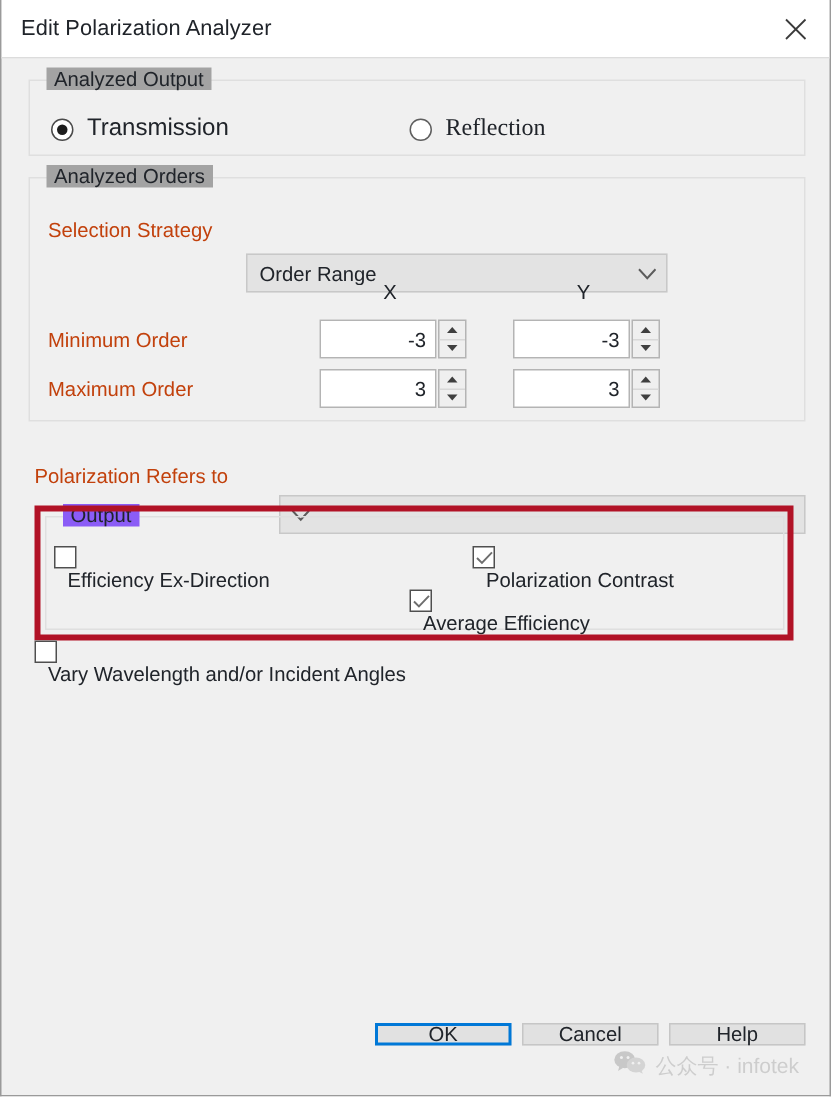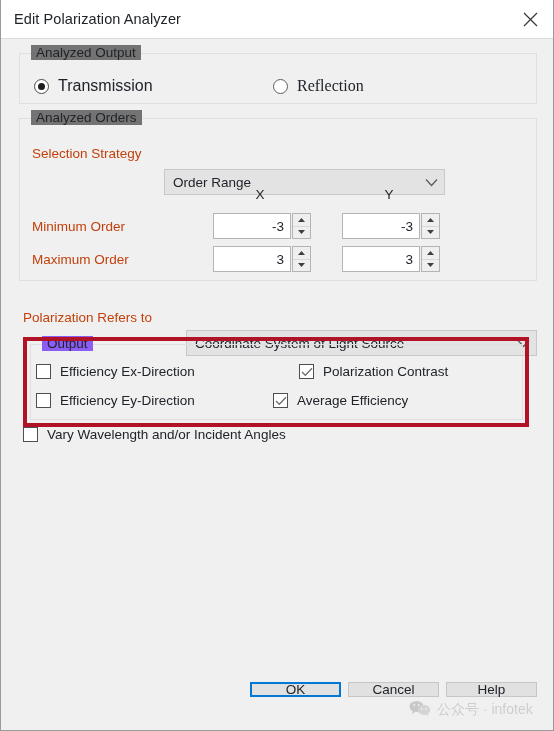--- a/index.html
+++ b/index.html
@@ -57,21 +57,21 @@
   .groupbox {
     position: absolute;
     border: 1px solid #dfdfdf;
     box-sizing: border-box;
   }
   .group-legend {
     position: absolute;
     top: -9px;
     left: 11px;
     padding: 0 5px;
-    background: #737373;
+    background: #a3a3a3;
     font-size: 13.5px;
     color: #20242a;
     white-space: nowrap;
   }
 
   
   .radio-row { position: absolute; display: flex; align-items: center; }
   .radio-outer {
     width: 15px; height: 15px;
     border-radius: 50%;
@@ -164,21 +164,21 @@
   }
   .spin-up, .spin-down {
     flex: 1 1 50%;
     display: flex;
     align-items: center;
     justify-content: center;
   }
   .spin-down { border-top: 1px solid #d8d8d8; }
 
   
-  .check-row { position: absolute; display: flex; align-items: flex-start; }
+  .check-row { position: absolute; display: flex; align-items: flex-start; flex-direction: column; }
   .check-box {
     width: 15px; height: 15px;
     border: 1px solid #4f4f4f;
     background: #ffffff;
     box-sizing: border-box;
     flex: 0 0 auto;
     display: flex;
     align-items: center;
     justify-content: center;
   }
@@ -347,50 +347,45 @@
         <svg width="9" height="6" viewBox="0 0 9 6">
             <polygon points="4.5,5 1,1 8,1" fill="#3f3f3f"></polygon>
           </svg>
       </span>
     </span>
   </div>
 
   <div class="field-label" style="left:22px; top:310px;">Polarization Refers to</div>
 
   <div class="combo" style="left:185px; top:302px; width:351px; height:26px;">
-    <span class="combo-text">Coordinate System of Light Source</span>
     <span class="combo-arrow">
       <svg width="13" height="9" viewBox="0 0 13 9">
         <polyline points="1,1.5 6.5,7.5 12,1.5" fill="none" stroke="#5c5c5c" stroke-width="1.3"></polyline>
       </svg>
     </span>
   </div>
 
   <div class="groupbox" style="left:29px; top:344px; width:493px; height:76px;">
     <div class="group-legend" style="background:#8b5cf6;">Output</div>
   </div>
 
   <div class="check-row" style="left:35px; top:364px;">
     <span class="check-box"></span>
     <span class="check-label">Efficiency Ex-Direction</span>
   </div>
 
-  <div class="check-row" style="left:272px; top:364px;padding-left:26px;">
+  <div class="check-row" style="left:288px; top:364px;padding-left:26px;">
     <span class="check-box">
       <svg width="12" height="10" viewBox="0 0 12 10">
         <polyline points="1,5 4.3,8.3 11,1.3" fill="none" stroke="#6e6e6e" stroke-width="1.3"></polyline>
       </svg>
     </span>
     <span class="check-label">Polarization Contrast</span>
   </div>
 
-  <div class="check-row" style="left:35px; top:393px;">
-    <span class="check-box"></span>
-    <span class="check-label">Efficiency Ey-Direction</span>
-  </div>
 
   <div class="check-row" style="left:272px; top:393px;">
     <span class="check-box">
       <svg width="12" height="10" viewBox="0 0 12 10">
         <polyline points="1,5 4.3,8.3 11,1.3" fill="none" stroke="#6e6e6e" stroke-width="1.3"></polyline>
       </svg>
     </span>
     <span class="check-label">Average Efficiency</span>
   </div>
 

